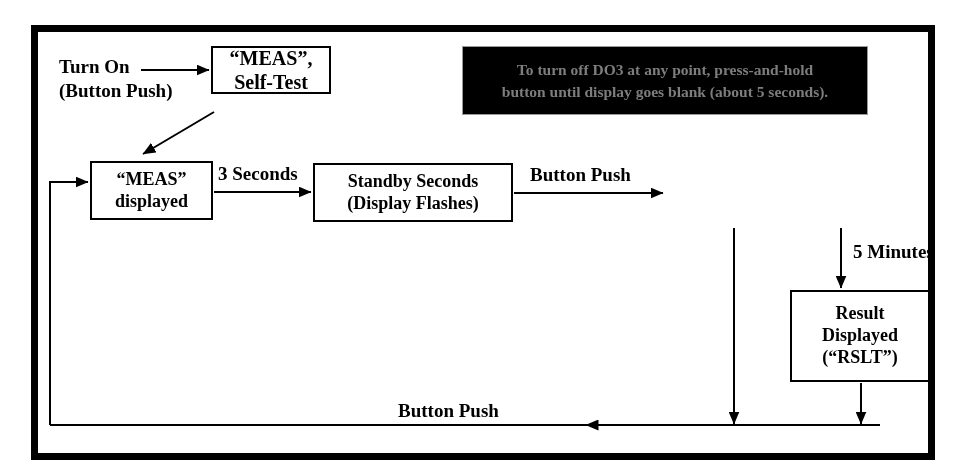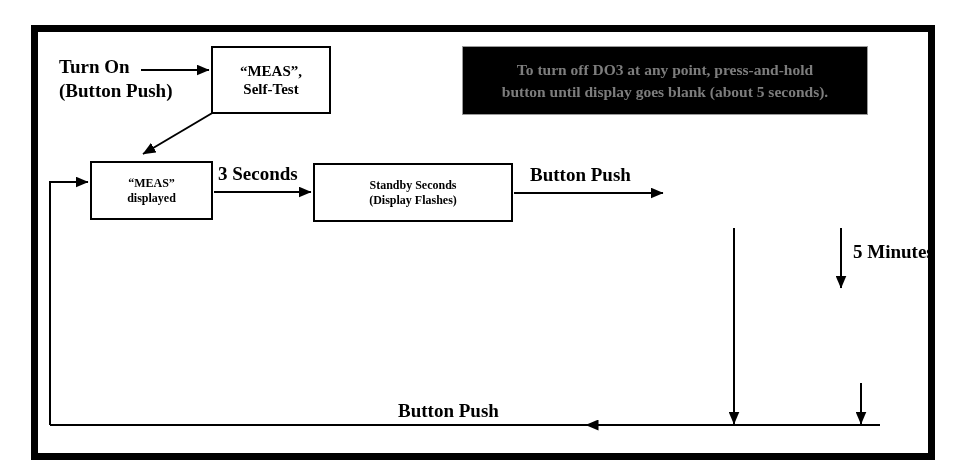--- a/index.html
+++ b/index.html
@@ -32,27 +32,27 @@
     position: absolute;
     border: 2px solid #000000;
     background: #ffffff;
     box-sizing: border-box;
     display: flex;
     align-items: center;
     justify-content: center;
     text-align: center;
     color: #000000;
     font-weight: bold;
-    font-size: 12px;
+    font-size: 18px;
     line-height: 1.22;
     z-index: 5;
   }
   .box .txt { display: block; padding: 0 4px; }
   
-  #box-selftest    { left: 211px; top: 46px;  width: 120px; height: 68px;  font-size: 15px; }
+  #box-selftest    { left: 211px; top: 46px;  width: 120px; height: 48px;  font-size: 20px; }
   #box-meas        { left: 90px;  top: 161px; width: 123px; height: 59px; }
   #box-standby     { left: 313px; top: 163px; width: 200px; height: 59px; }
   #box-measure     { left: 665px; top: 168px; width: 250px; height: 59px; }
   #box-result      { left: 790px; top: 290px; width: 140px; height: 92px; }
   
   #note-box {
     position: absolute;
     left: 462px;
     top: 46px;
     width: 406px;
@@ -154,20 +154,27 @@
   </div>
 
   <div class="box" id="box-standby">
     <span class="txt">
       <span>Standby Seconds</span><br>
       <span>(Display Flashes)</span>
     </span>
   </div>
 
 
+  <div class="box" id="box-result">
+    <span class="txt">
+      <span>Result</span><br>
+      <span>Displayed</span><br>
+      <span>(“RSLT”)</span>
+    </span>
+  </div>
 
   <div class="label" id="lbl-turnon">
     <span>Turn On</span><br>
     <span>(Button Push)</span>
   </div>
 
   <div class="label" id="lbl-3sec">3 Seconds</div>
 
   <div class="label" id="lbl-btnpush-1">Button Push</div>
 

